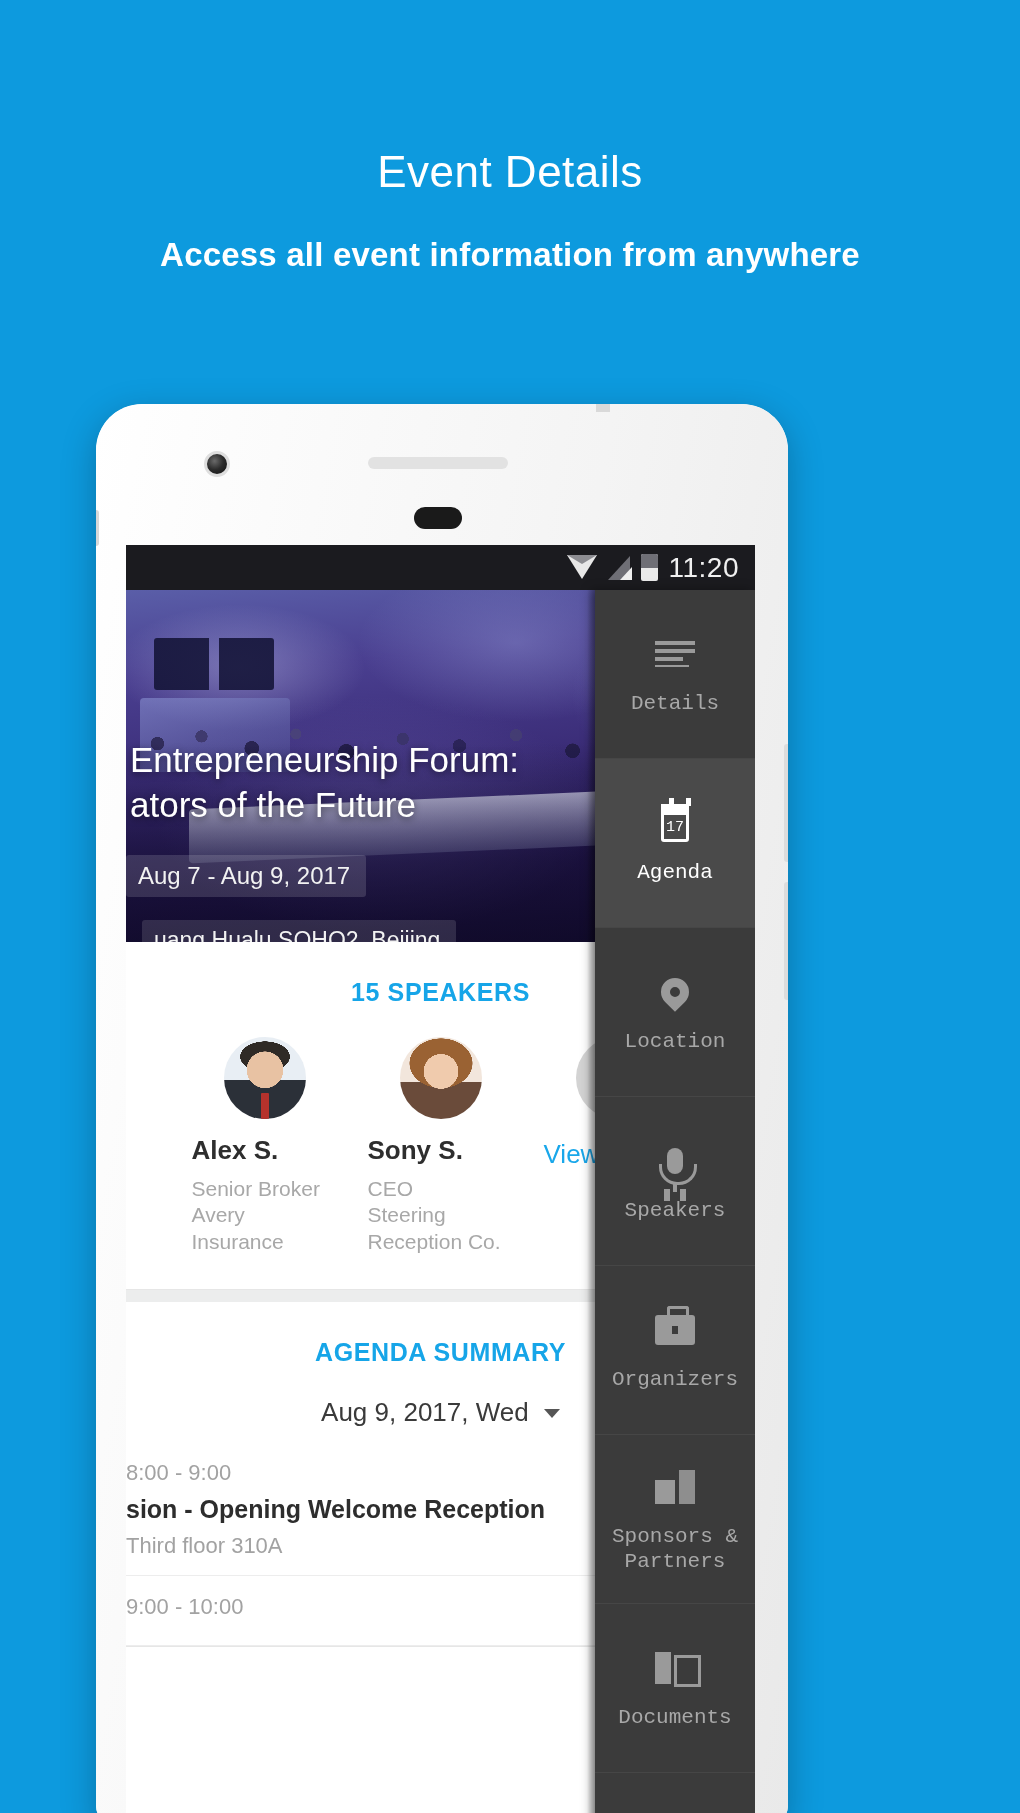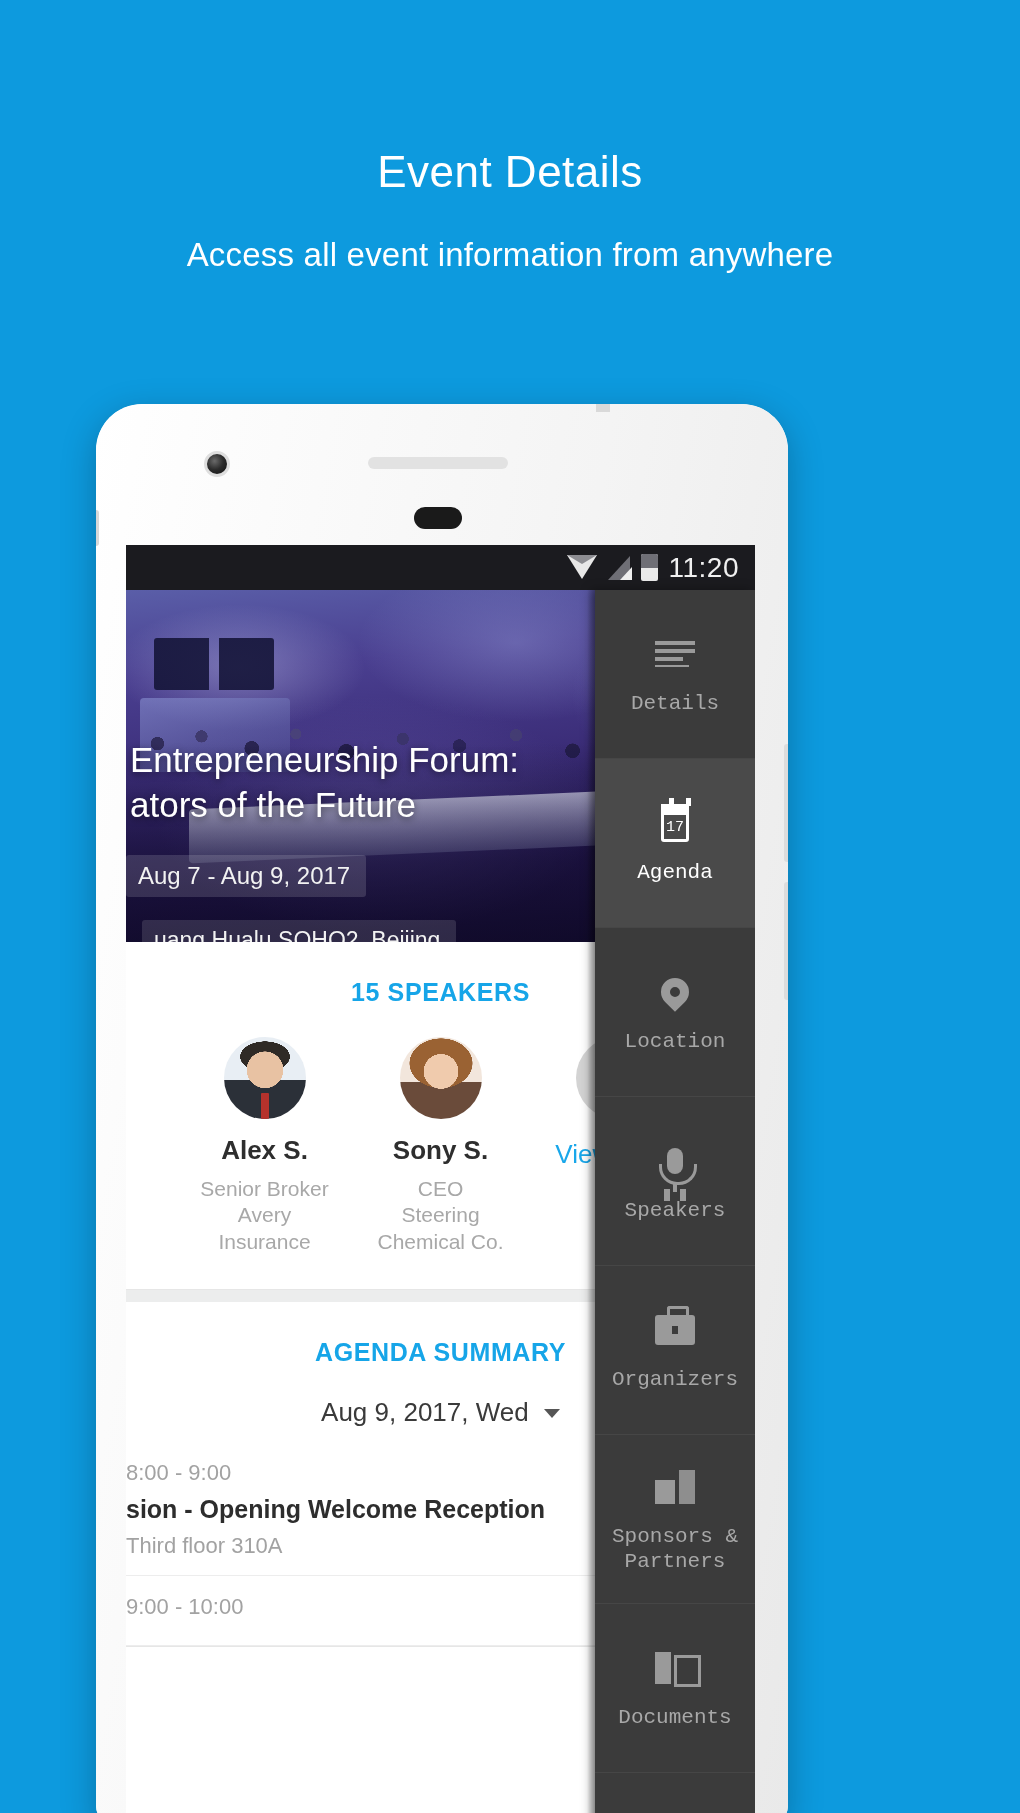--- a/index.html
+++ b/index.html
@@ -23,21 +23,21 @@
   .promo-title {
     color: #ffffff;
     font-size: 44px;
     font-weight: 400;
     letter-spacing: 0.5px;
     line-height: 1.1;
   }
   .promo-sub {
     color: #ffffff;
     font-size: 33px;
-    font-weight: 400;
+    font-weight: 700;
     margin-top: 40px;
     letter-spacing: 0.2px;
   }
 
   
   .phone {
     position: absolute;
     left: 96px;
     top: 404px;
     width: 692px;
@@ -317,21 +317,21 @@
     text-align: center;
   }
   .speakers-row {
     display: flex;
     justify-content: center;
     gap: 30px;
     padding: 30px 10px 34px 10px;
   }
   .sp {
     width: 146px;
-    text-align: center;
+    text-align: left;
   }
   .sp-avatar {
     width: 82px; height: 82px;
     border-radius: 50%;
     margin: 0 auto 16px auto;
     overflow: hidden;
     position: relative;
     background: #d7d7d7;
   }
   .av-alex {
@@ -620,21 +620,21 @@
             <div class="sp-role">Senior Broker
 Avery
 Insurance</div>
           </div>
 
           <div class="sp">
             <div class="sp-avatar av-sony"></div>
             <div class="sp-name">Sony S.</div>
             <div class="sp-role">CEO
 Steering
-Chemical Co.</div>
+Reception Co.</div>
           </div>
 
           <div class="sp">
             <div class="sp-avatar av-more">5+</div>
             <div class="sp-more-link">View More</div>
           </div>
 
         </div>
       </div>
 

